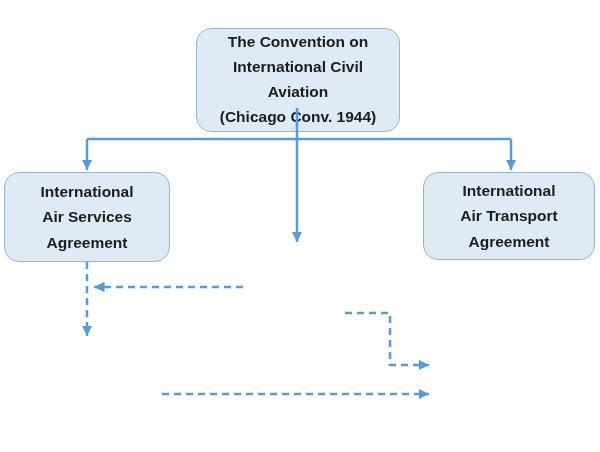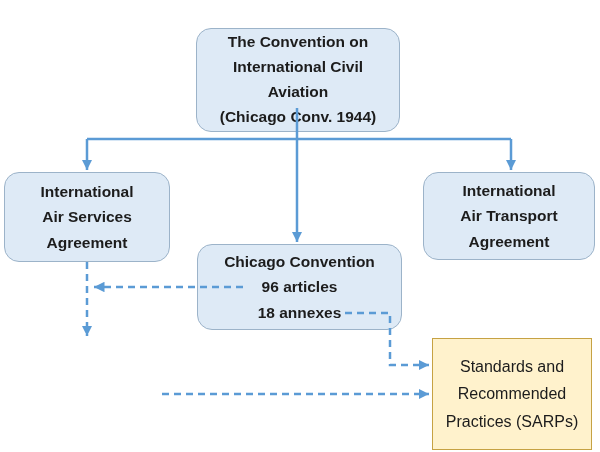--- a/index.html
+++ b/index.html
@@ -81,38 +81,28 @@
 Aviation
 (Chicago Conv. 1944)</span>
   </div>
 
   <div class="node blue" id="n-air-services">
     <span class="node-label">International
 Air Services
 Agreement</span>
   </div>
 
-  <div class="node blue" id="n-chicago">
-    <span class="node-label">Chicago Convention
-96 articles
-18 annexes</span>
-  </div>
 
   <div class="node blue" id="n-air-transport">
     <span class="node-label">International
 Air Transport
 Agreement</span>
   </div>
 
 
-  <div class="node yellow" id="n-sarps">
-    <span class="node-label">Standards and
-Recommended
-Practices (SARPs)</span>
-  </div>
 
   <svg class="connectors" viewBox="0 0 600 452">
     <defs>
       <marker id="arrow" viewBox="0 0 10 10" refX="10" refY="5" markerWidth="4.2" markerHeight="4.2" orient="auto-start-reverse">
         <path d="M0,0 L10,5 L0,10 Z" class="arrowhead-fill"></path>
       </marker>
     </defs>
 
     <path class="edge" d="M297,108 V139 M87,139 H511"></path>
 

